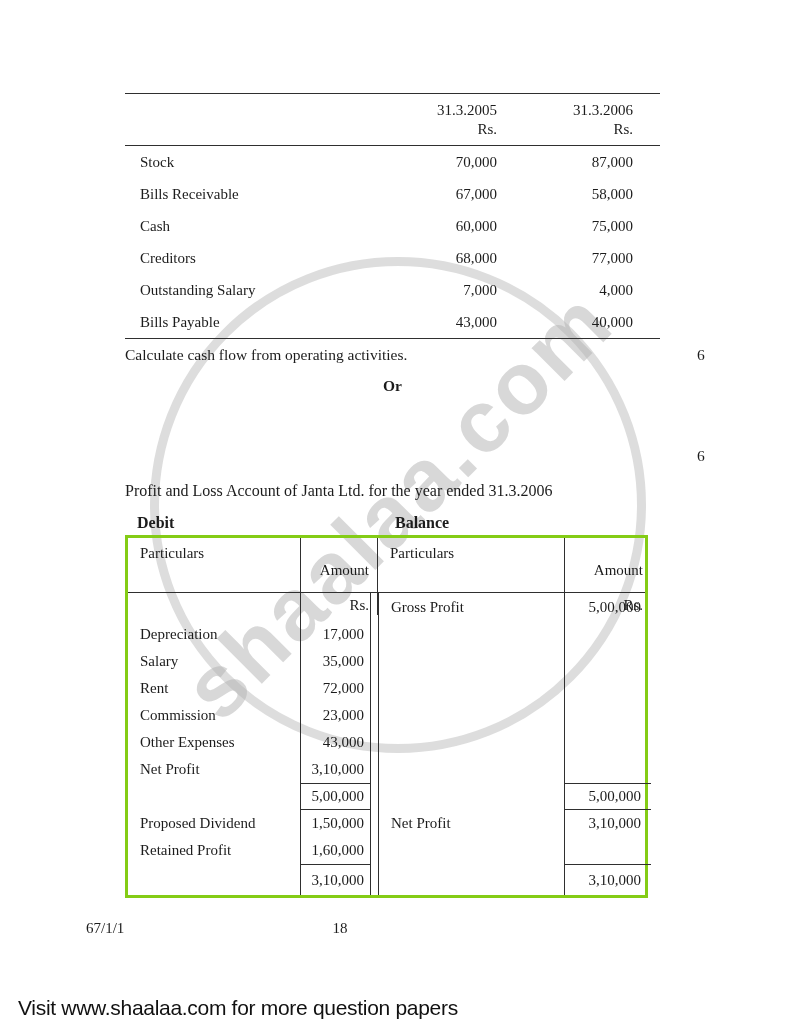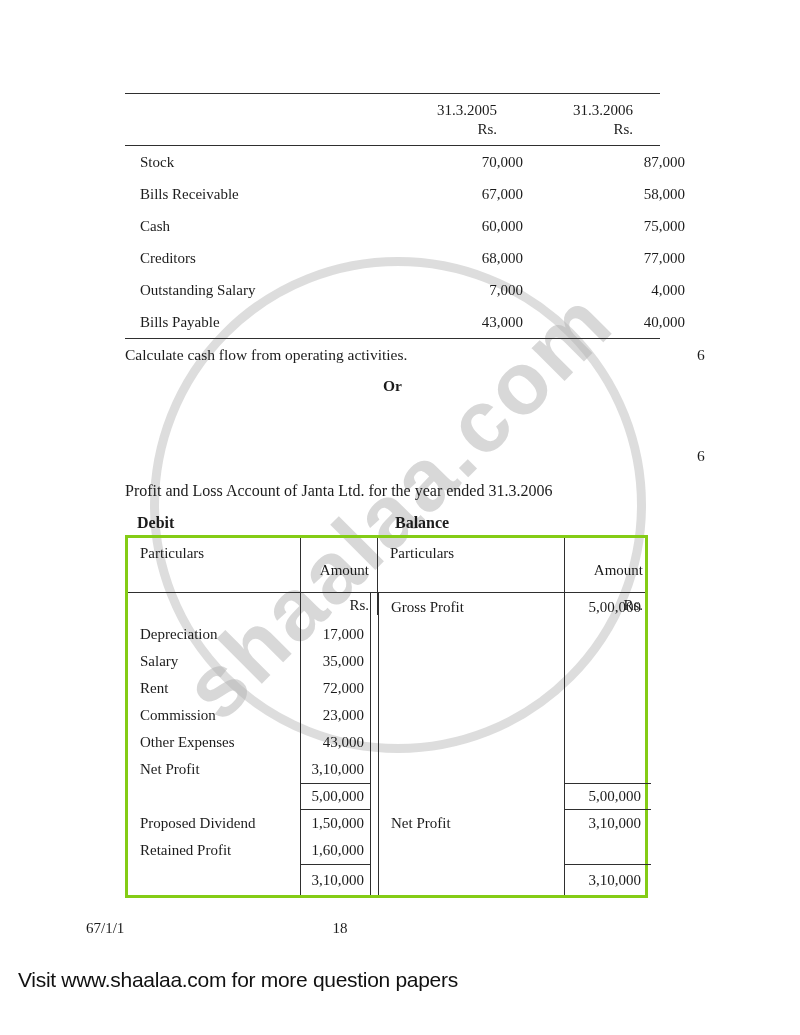--- a/index.html
+++ b/index.html
@@ -26,21 +26,21 @@
     position:absolute;left:125px;top:93px;width:535px;z-index:1;
     border-top:1px solid #2f2f2f;border-bottom:1px solid #2f2f2f;font-size:15px;
   }
   .bs-head{
     display:grid;grid-template-columns:232px 140px 163px;
     border-bottom:1px solid #2f2f2f;padding:7px 0 6px 0;
   }
   .bs-h2,.bs-h3{text-align:right;}
   .bs-h3{padding-right:27px;}
   .bs-head span{display:block;line-height:19px;}
-  .bs-row{display:grid;grid-template-columns:232px 140px 163px;height:32px;align-items:center;gap:26px;}
+  .bs-row{display:grid;grid-template-columns:232px 140px 163px;height:32px;align-items:center;}
   .bs-c1{padding-left:15px;}
   .bs-c2{text-align:right;}
   .bs-c3{text-align:right;padding-right:27px;}
   
   .q1{position:absolute;left:125px;top:346px;width:535px;font-size:15.5px;z-index:1;}
   .mark{position:absolute;left:697px;width:26px;font-size:15.5px;z-index:1;}
   .m1{top:346px;}
   .m2{top:447px;}
   .or{
     position:absolute;left:125px;top:377px;width:535px;text-align:center;
@@ -76,21 +76,21 @@
   .b4{justify-content:flex-end;padding-right:10px;}
   .h28{height:28px;}
   .h27{height:27px;}
   .h31{height:31px;}
   .sub .b2,.sub .b4{border-top:1px solid #2f2f2f;border-bottom:1px solid #2f2f2f;}
   .tot .b2,.tot .b4{border-top:1px solid #2f2f2f;}
   
   .footer-code{position:absolute;left:86px;top:920px;font-size:15px;z-index:1;}
   .footer-page{position:absolute;left:0;top:920px;width:680px;text-align:center;font-size:15px;z-index:1;}
   .bottom-bar{
-    position:absolute;left:18px;top:968px;z-index:1;
+    position:absolute;left:18px;top:996px;z-index:1;
     font-family:"Liberation Sans",sans-serif;font-size:21px;letter-spacing:-0.3px;color:#111;
   }
 </style>
 </head>
 <body>
 
 <div class="page">
 
   <div class="watermark">
     <div class="wm-ring"></div>

